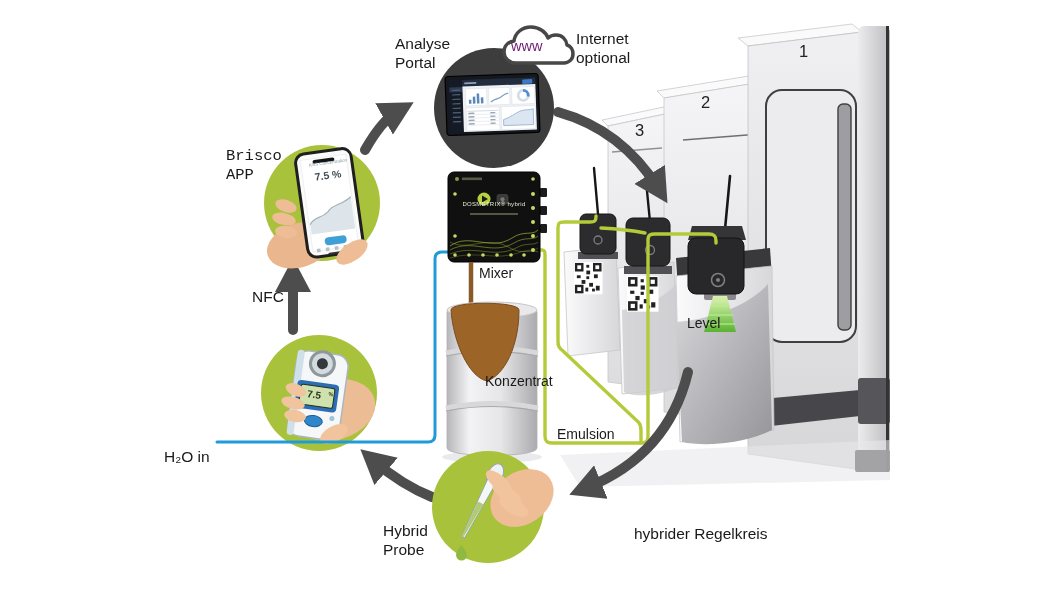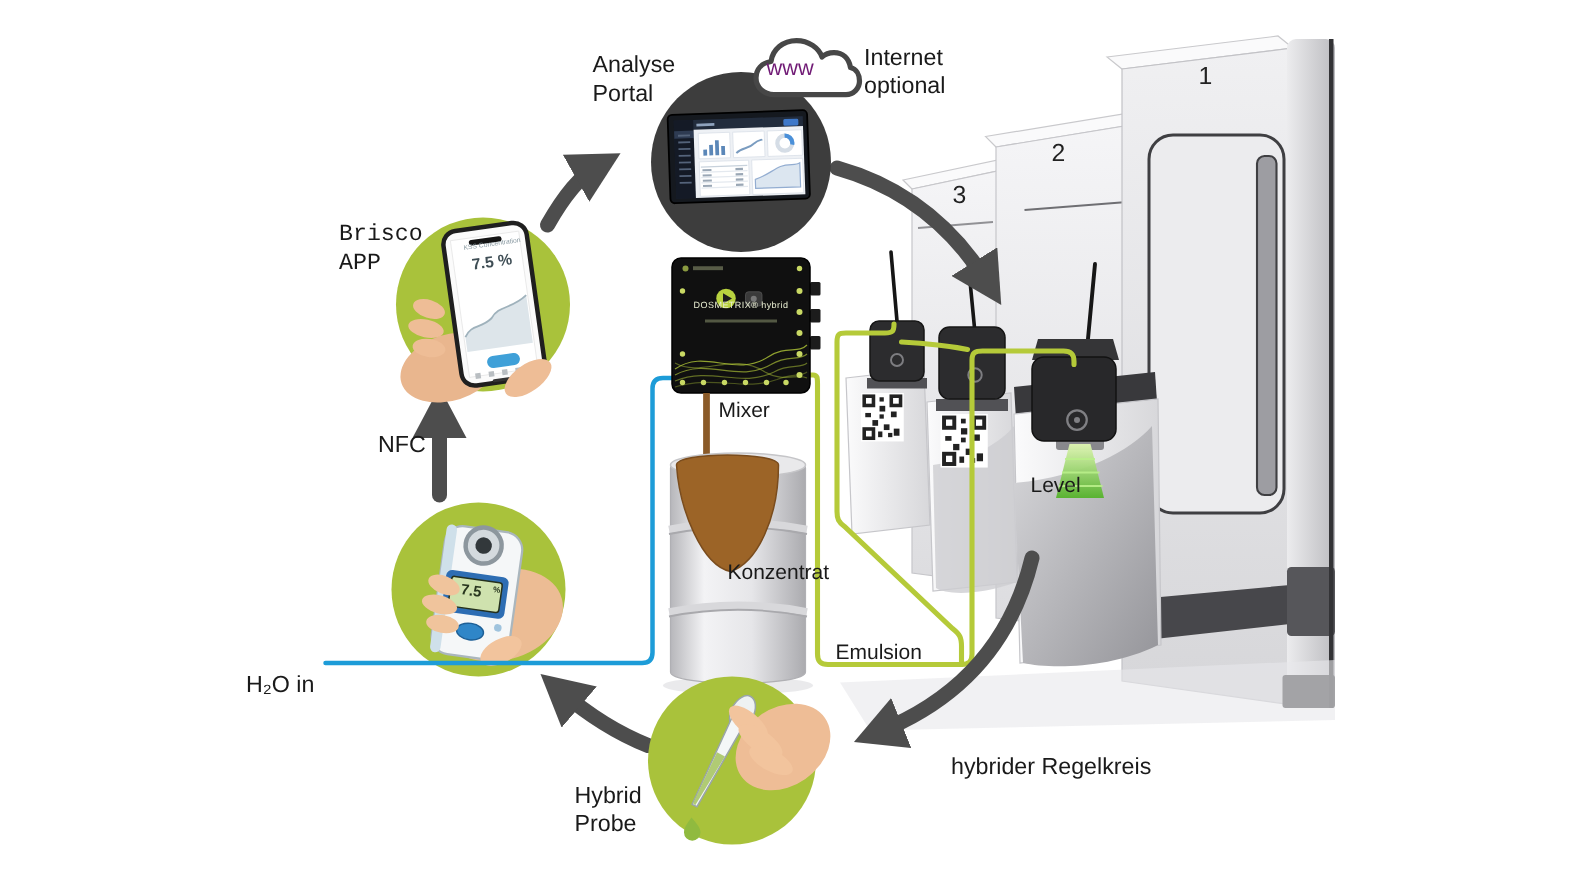--- a/index.html
+++ b/index.html
@@ -321,21 +321,21 @@
 <div class="lbl" style="left:226px;top:147px;font-family:Liberation Mono, monospace;">Brisco
 APP</div>
 <div class="lbl" style="left:252px;top:288px;">NFC</div>
 <div class="lbl" style="left:164px;top:448px;">H₂O in</div>
 <div class="lbl big" style="left:479px;top:265px;">Mixer</div>
 <div class="lbl big" style="left:453px;top:373px;margin-left:32px;">Konzentrat</div>
 <div class="lbl big" style="left:557px;top:426px;">Emulsion</div>
 <div class="lbl big" style="left:687px;top:315px;">Level</div>
 <div class="lbl" style="left:383px;top:522px;">Hybrid
 Probe</div>
-<div class="lbl" style="left:634px;top:503px;">hybrider Regelkreis</div>
+<div class="lbl" style="left:634px;top:525px;">hybrider Regelkreis</div>
 
 <div class="num" style="left:799px;top:42px;">1</div>
 <div class="num" style="left:701px;top:93px;">2</div>
 <div class="num" style="left:635px;top:121px;">3</div>
 
 <div class="devtext" style="left:452px;top:201px;width:84px;font-size:6px;letter-spacing:0.3px;">DOSMETRIX® hybrid</div>
 <div class="devtext" style="left:304px;top:160px;width:48px;font-size:4.5px;color:#8a9aa2;transform:rotate(-8deg);">KSS Concentration</div>
 <div class="devtext" style="left:304px;top:169px;width:48px;font-size:10.5px;font-weight:bold;color:#3f4e55;transform:rotate(-8deg);">7.5 %</div>
 <div class="devtext" style="left:300px;top:389px;width:28px;font-size:10px;font-weight:bold;color:#28361e;transform:rotate(8deg);">7.5</div>
 <div class="devtext" style="left:326px;top:391px;width:10px;font-size:5.5px;font-weight:bold;color:#28361e;transform:rotate(8deg);">%</div>

